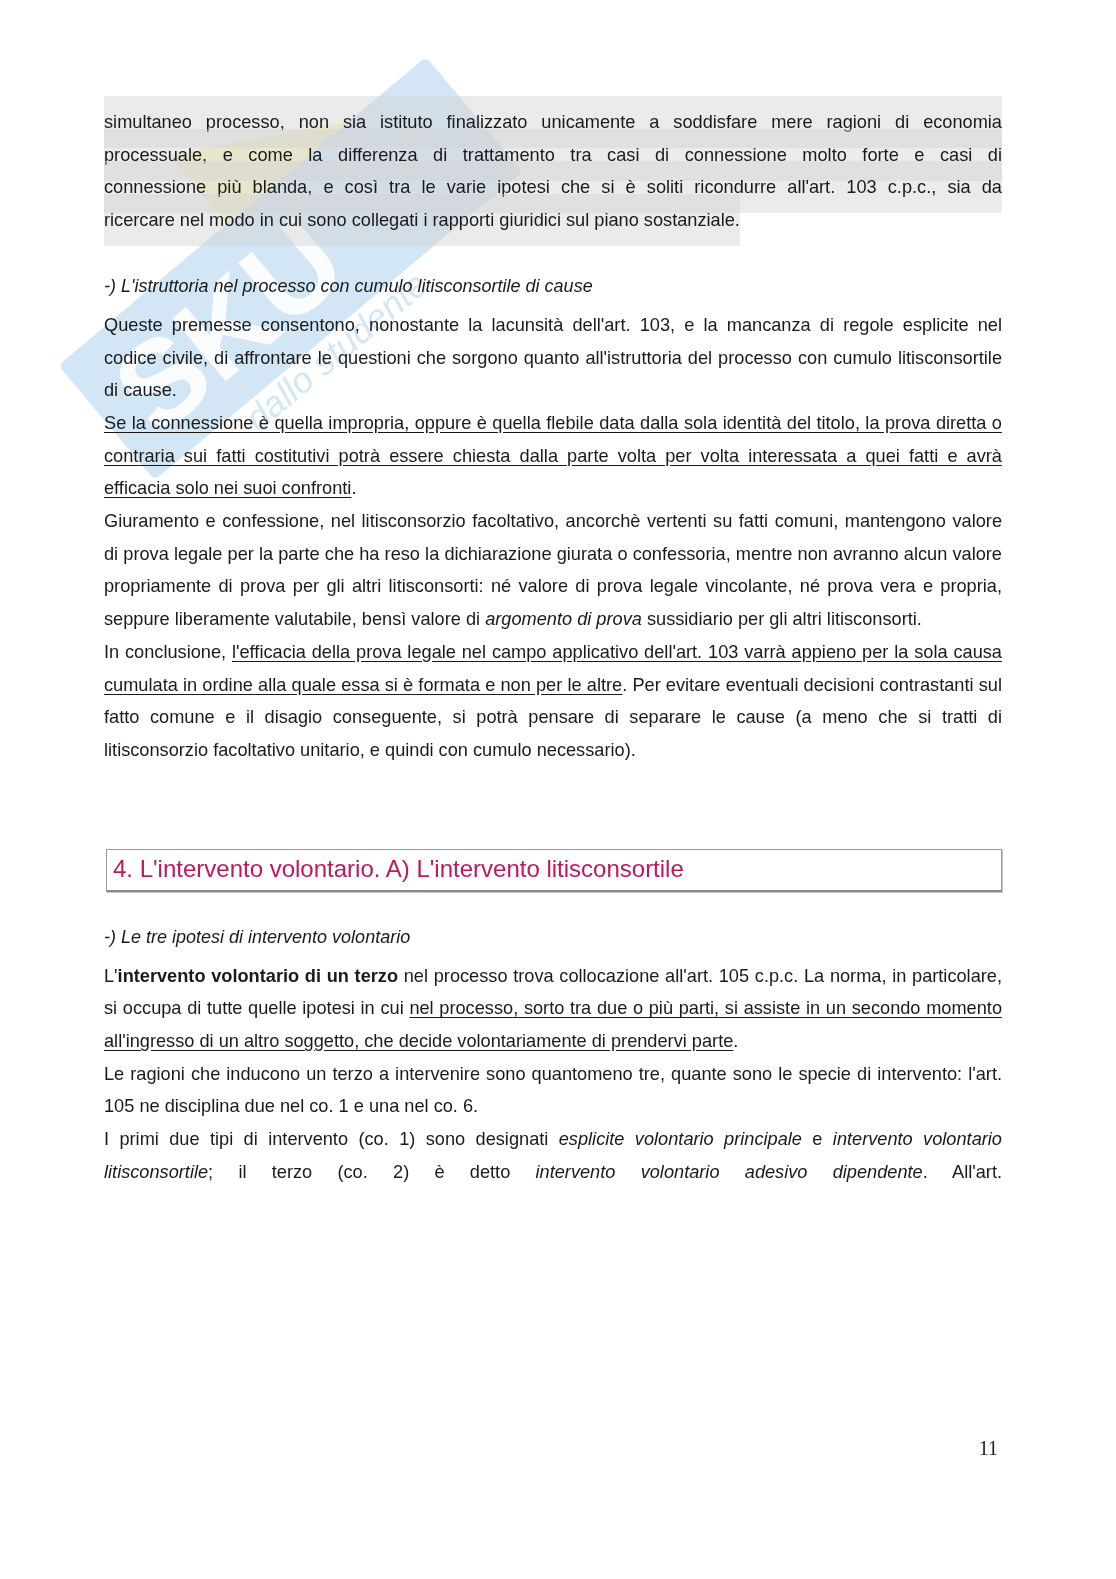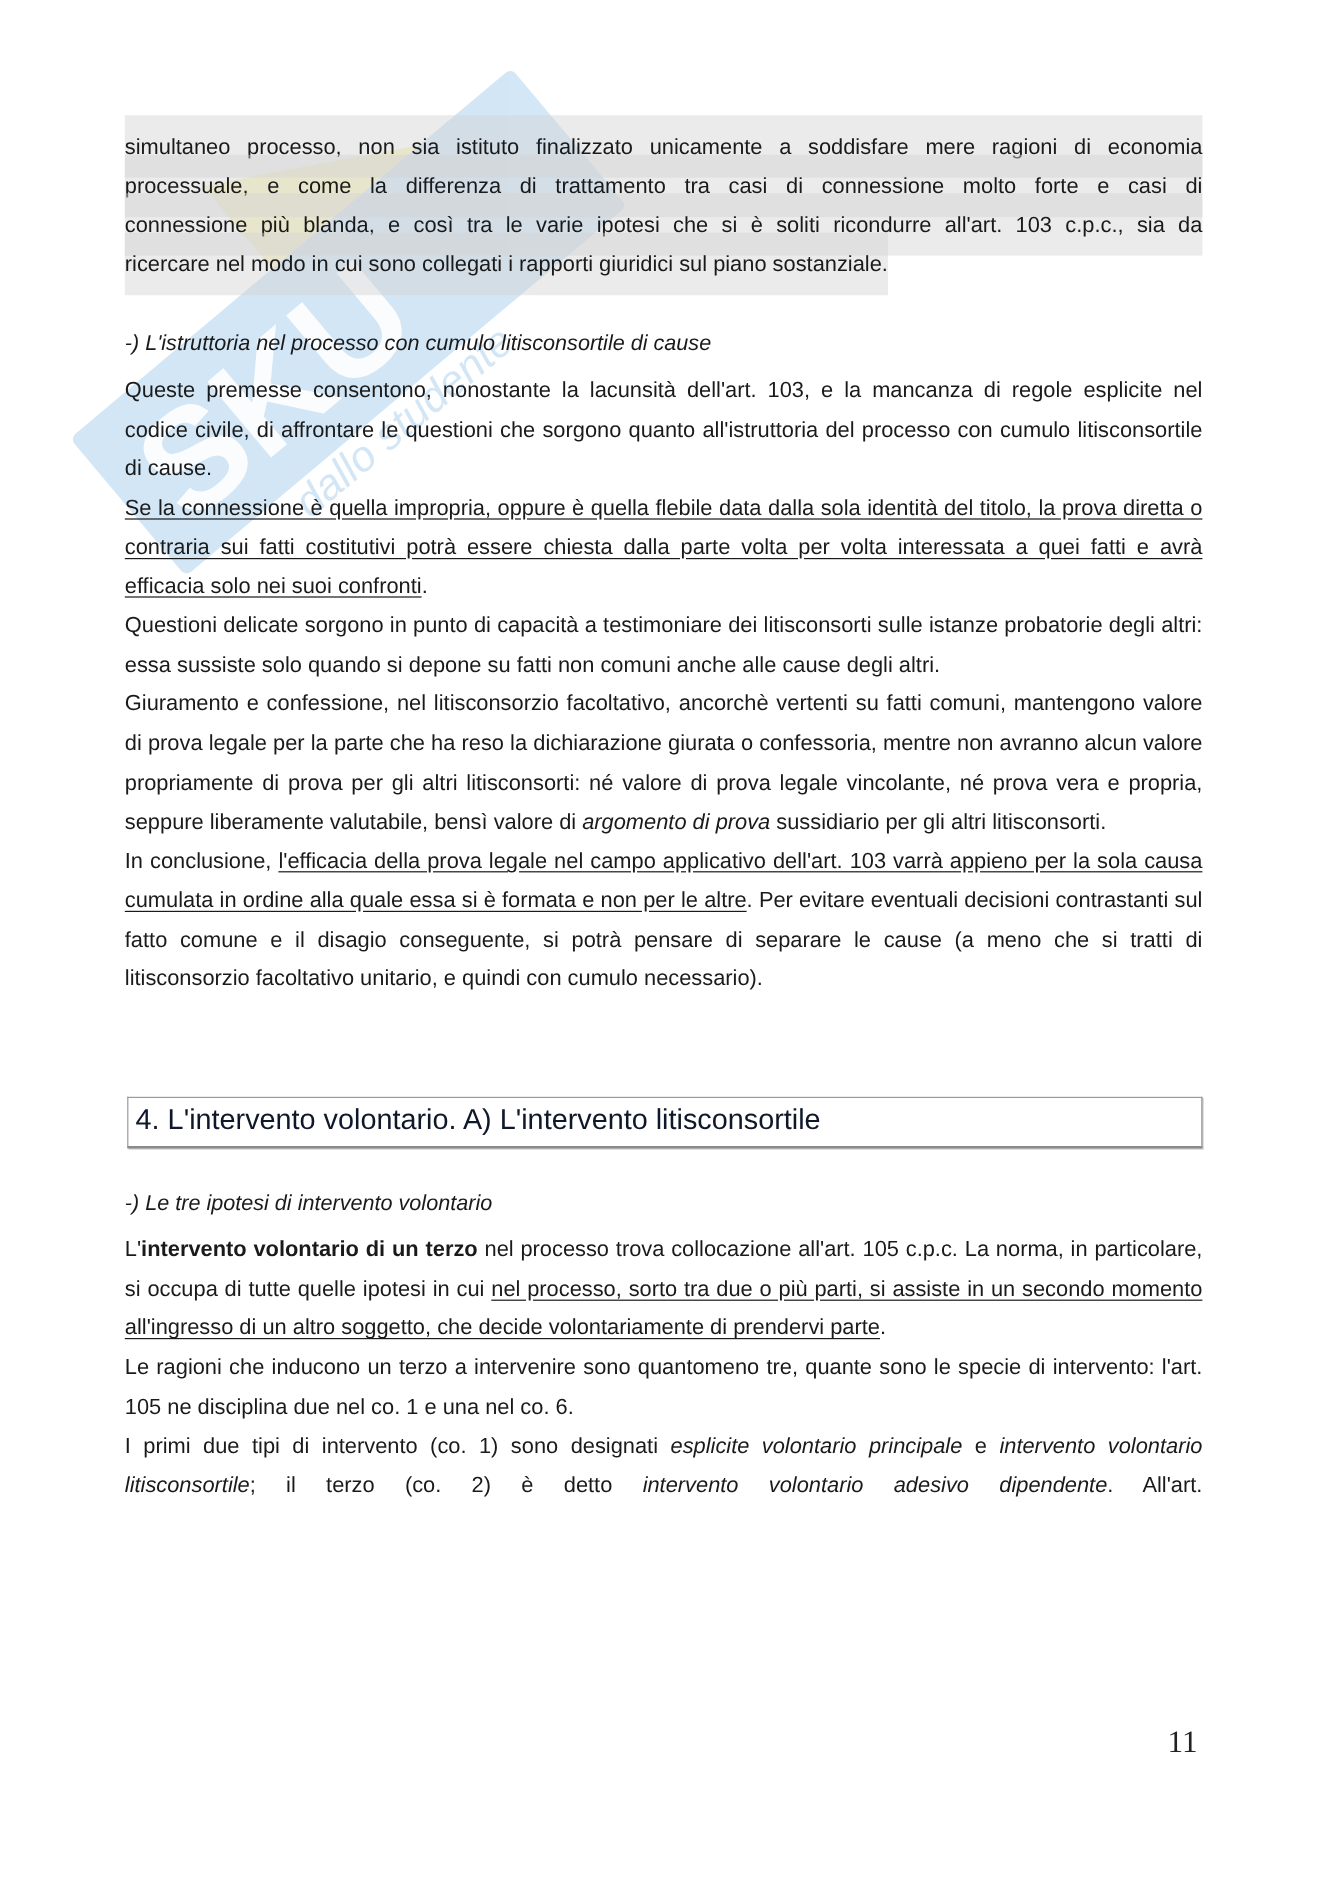--- a/index.html
+++ b/index.html
@@ -6,22 +6,22 @@
   body { width:1116px; height:1579px; position:relative; overflow:hidden;
          font-family:"Liberation Sans", "DejaVu Sans", sans-serif; color:#1a1a1a; }
   .watermark { position:absolute; left:20px; top:40px; width:560px; height:470px; pointer-events:none; z-index:0; }
   .page { position:absolute; left:104px; top:104px; width:898px; z-index:1; }
   .line-block { font-size:18.2px; line-height:32.7px; text-align:justify; margin:0; }
   .hl { background:rgba(210,210,210,0.45); padding:16px 0; box-decoration-break:clone; -webkit-box-decoration-break:clone; }
   .subhead { font-size:18px; font-weight:normal; font-style:italic; margin:0; line-height:30px; }
   .u { text-decoration:underline; text-underline-offset:3px; }
   .i { font-style:italic; }
   .b { font-weight:bold; }
-  .section-box { border:1px solid #9a9a9a; border-bottom:2px solid #8a8a8a; padding:2px 6px 4px 6px; font-size:24px; line-height:34px; color:#0f172a; margin-left:2px; box-shadow:1px 1px 0 #c8c8c8; }
-  .pagenum { position:absolute; right:118px; top:1437px; font-family:"Liberation Serif", "DejaVu Serif", serif; font-size:26px; color:#222; }
+  .section-box { border:1px solid #9a9a9a; border-bottom:2px solid #8a8a8a; padding:2px 6px 4px 6px; font-size:24px; line-height:34px; color:#be185d; margin-left:2px; box-shadow:1px 1px 0 #c8c8c8; }
+  .pagenum { position:absolute; right:118px; top:1437px; font-family:"Liberation Serif", "DejaVu Serif", serif; font-size:20px; color:#222; }
 </style>
 </head>
 <body>
 
 <svg class="watermark" viewBox="0 0 560 470">
   <g opacity="0.45" transform="rotate(-40 280 240)">
     <rect x="40" y="150" width="480" height="150" rx="6" fill="#9ec9ec"></rect>
     <polygon points="260,60 420,150 260,150" fill="#f6e98a"></polygon>
     <text x="70" y="270" font-family="Liberation Sans, sans-serif" font-weight="bold" font-size="120" fill="#ffffff" opacity="0.9">SKU</text>
     <text x="150" y="330" font-family="Liberation Sans, sans-serif" font-style="italic" font-size="36" fill="#9ec9ec">dallo studente</text>
@@ -37,21 +37,20 @@
     <p class="line-block"><span class="hl">ricercare nel modo in cui sono collegati i rapporti giuridici sul piano sostanziale.</span></p>
   </div>
 
   <h3 class="subhead" style="margin-top:34px;">-) L'istruttoria nel processo con cumulo litisconsortile di cause</h3>
 
   <div style="margin-top:8px;">
     <p class="line-block">Queste premesse consentono, nonostante la lacunsità dell'art. 103, e la mancanza di regole esplicite nel codice civile, di affrontare le questioni che sorgono quanto all'istruttoria del processo con cumulo litisconsortile di cause.</p>
     <p class="line-block">
       <span class="u">Se la connessione è quella impropria, oppure è quella flebile data dalla sola identità del titolo, la prova diretta o contraria sui fatti costitutivi potrà essere chiesta dalla parte volta per volta interessata a quei fatti e avrà efficacia solo nei suoi confronti</span><span>.</span>
     </p>
-    <p class="line-block">Questioni delicate sorgono in punto di capacità a testimoniare dei litisconsorti sulle istanze probatorie degli altri: essa sussiste solo quando si depone su fatti non comuni anche alle cause degli altri.</p>
     <p class="line-block">
       <span>Giuramento e confessione, nel litisconsorzio facoltativo, ancorchè vertenti su fatti comuni, mantengono valore di prova legale per la parte che ha reso la dichiarazione giurata o confessoria, mentre non avranno alcun valore propriamente di prova per gli altri litisconsorti: né valore di prova legale vincolante, né prova vera e propria, seppure liberamente valutabile, bensì valore di </span><span class="i">argomento di prova</span><span> sussidiario per gli altri litisconsorti.</span>
     </p>
     <p class="line-block">
       <span>In conclusione, </span><span class="u">l'efficacia della prova legale nel campo applicativo dell'art. 103 varrà appieno per la sola causa cumulata in ordine alla quale essa si è formata e non per le altre</span><span>. Per evitare eventuali decisioni contrastanti sul fatto comune e il disagio conseguente, si potrà pensare di separare le cause (a meno che si tratti di litisconsorzio facoltativo unitario, e quindi con cumulo necessario).</span>
     </p>
   </div>
 
   <div class="section-box" style="margin-top:82px;">4. L'intervento volontario.  A) L'intervento litisconsortile</div>
 

